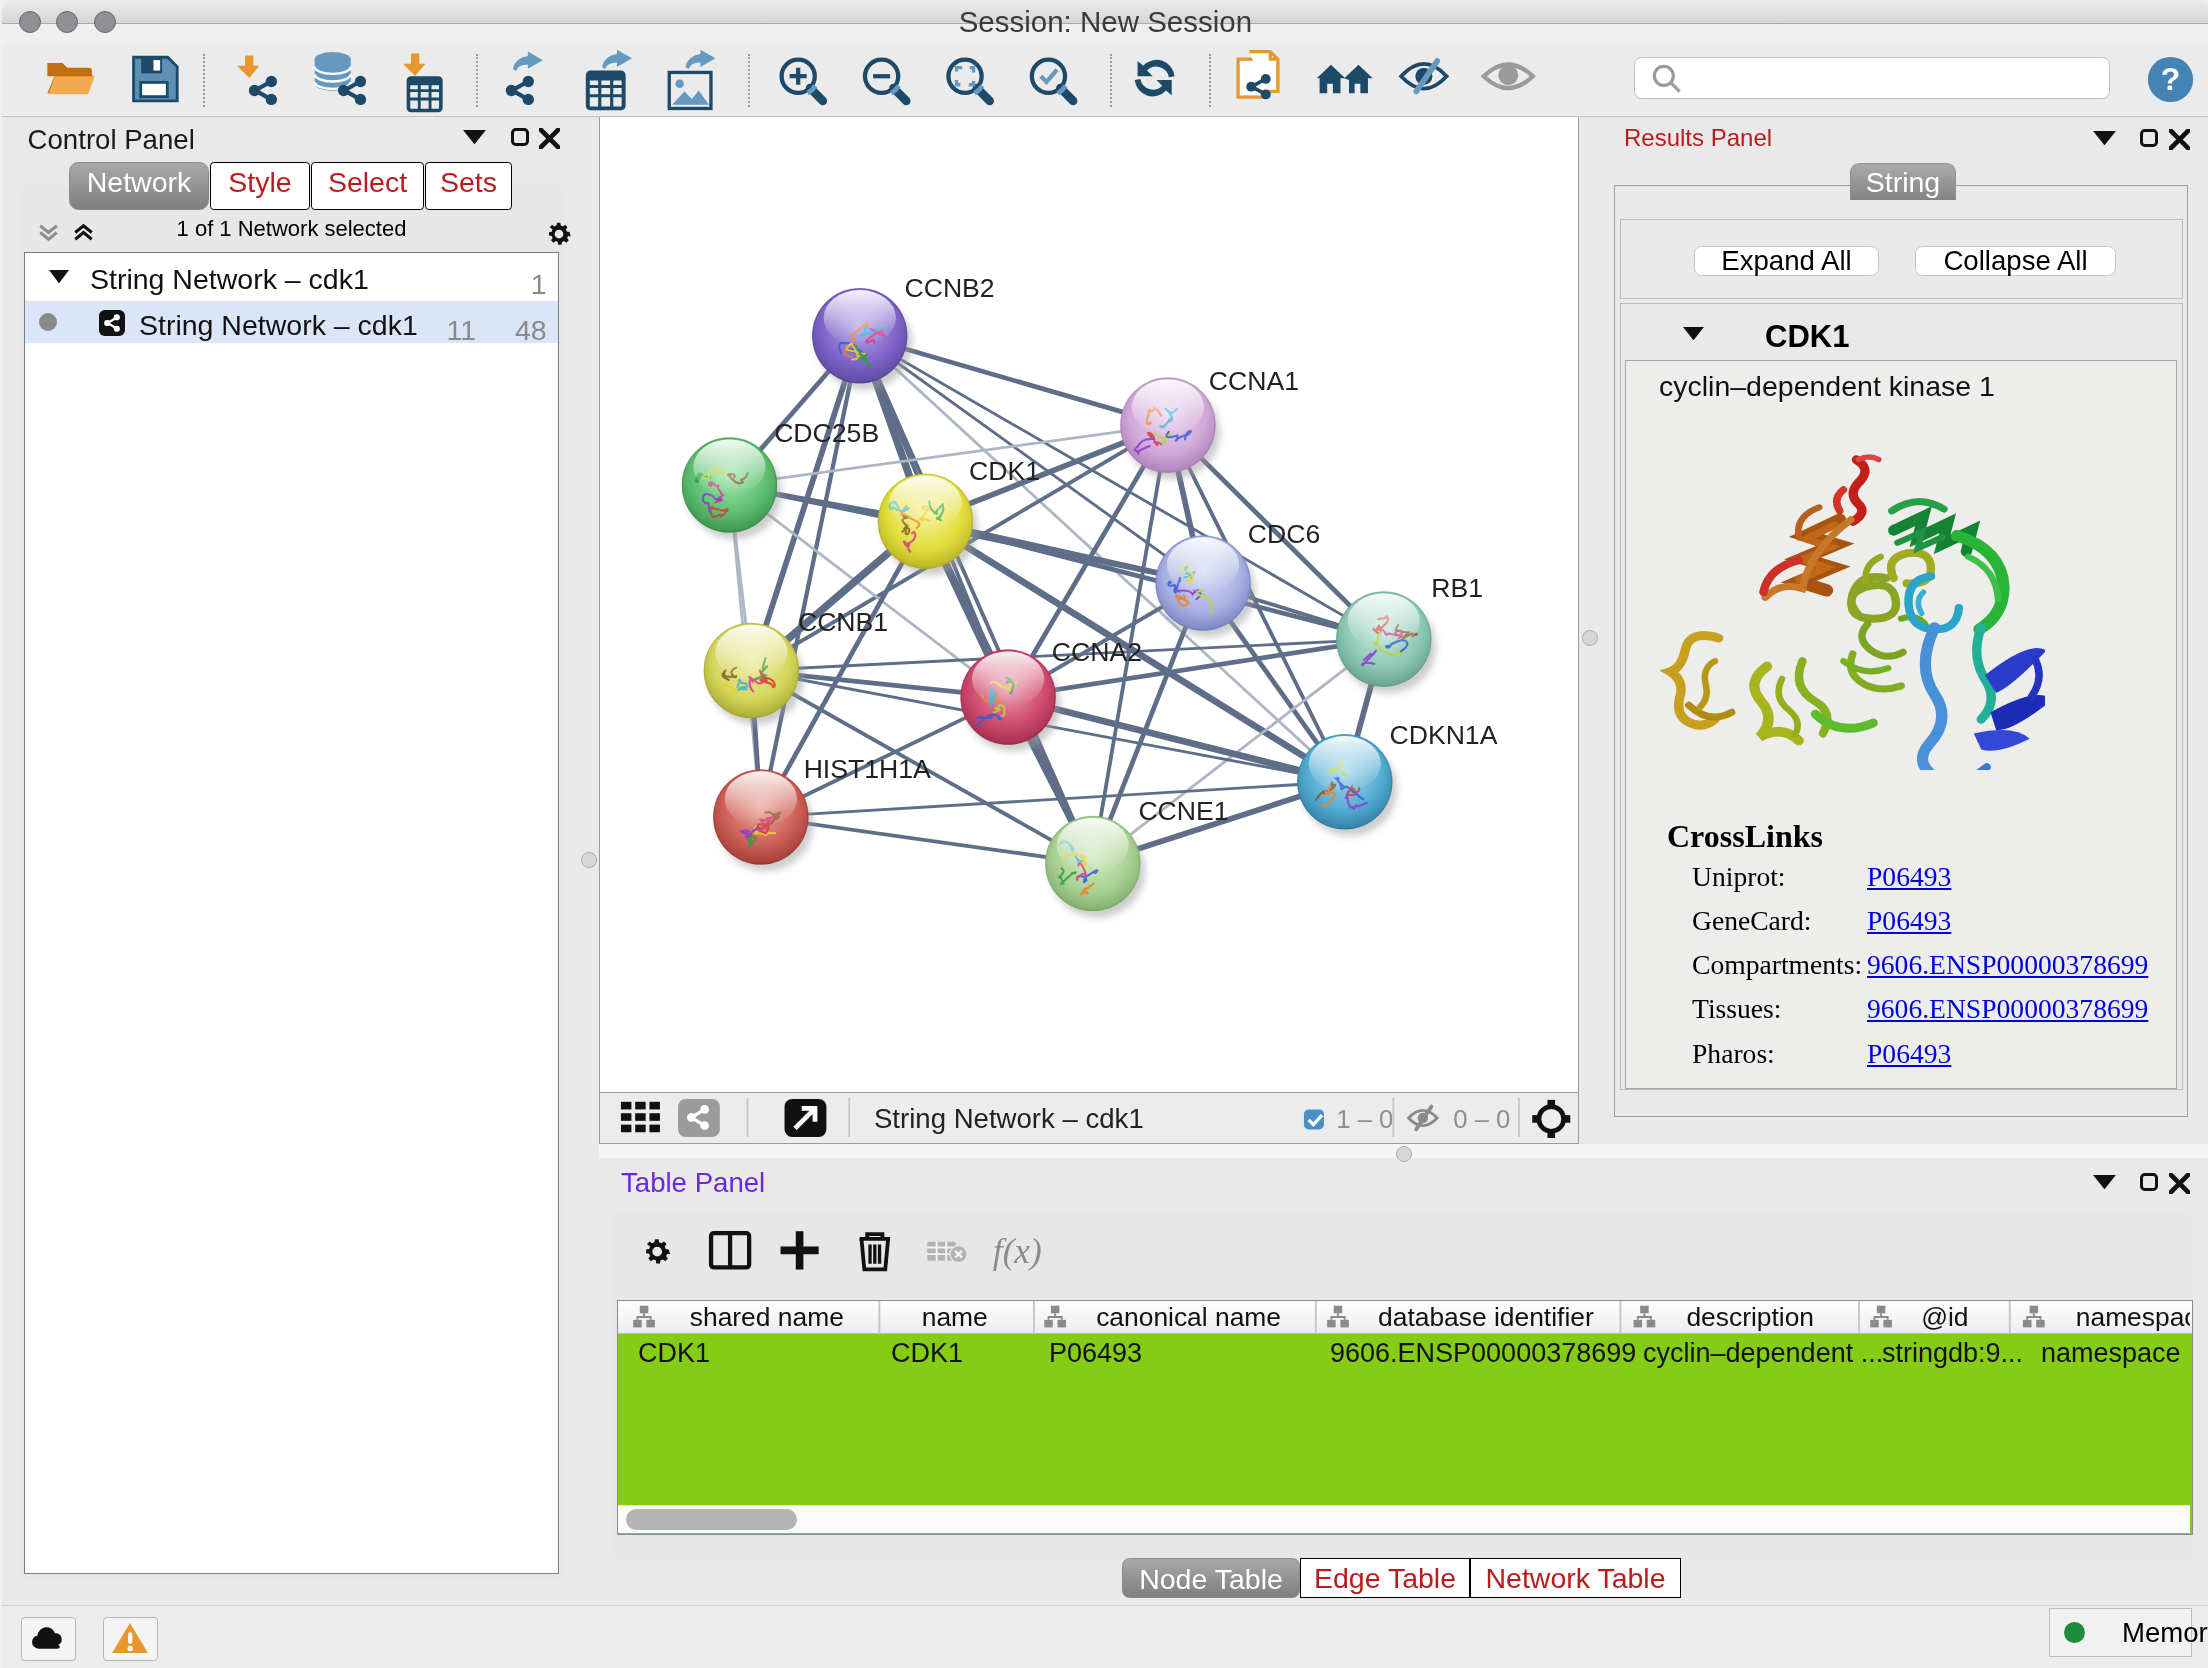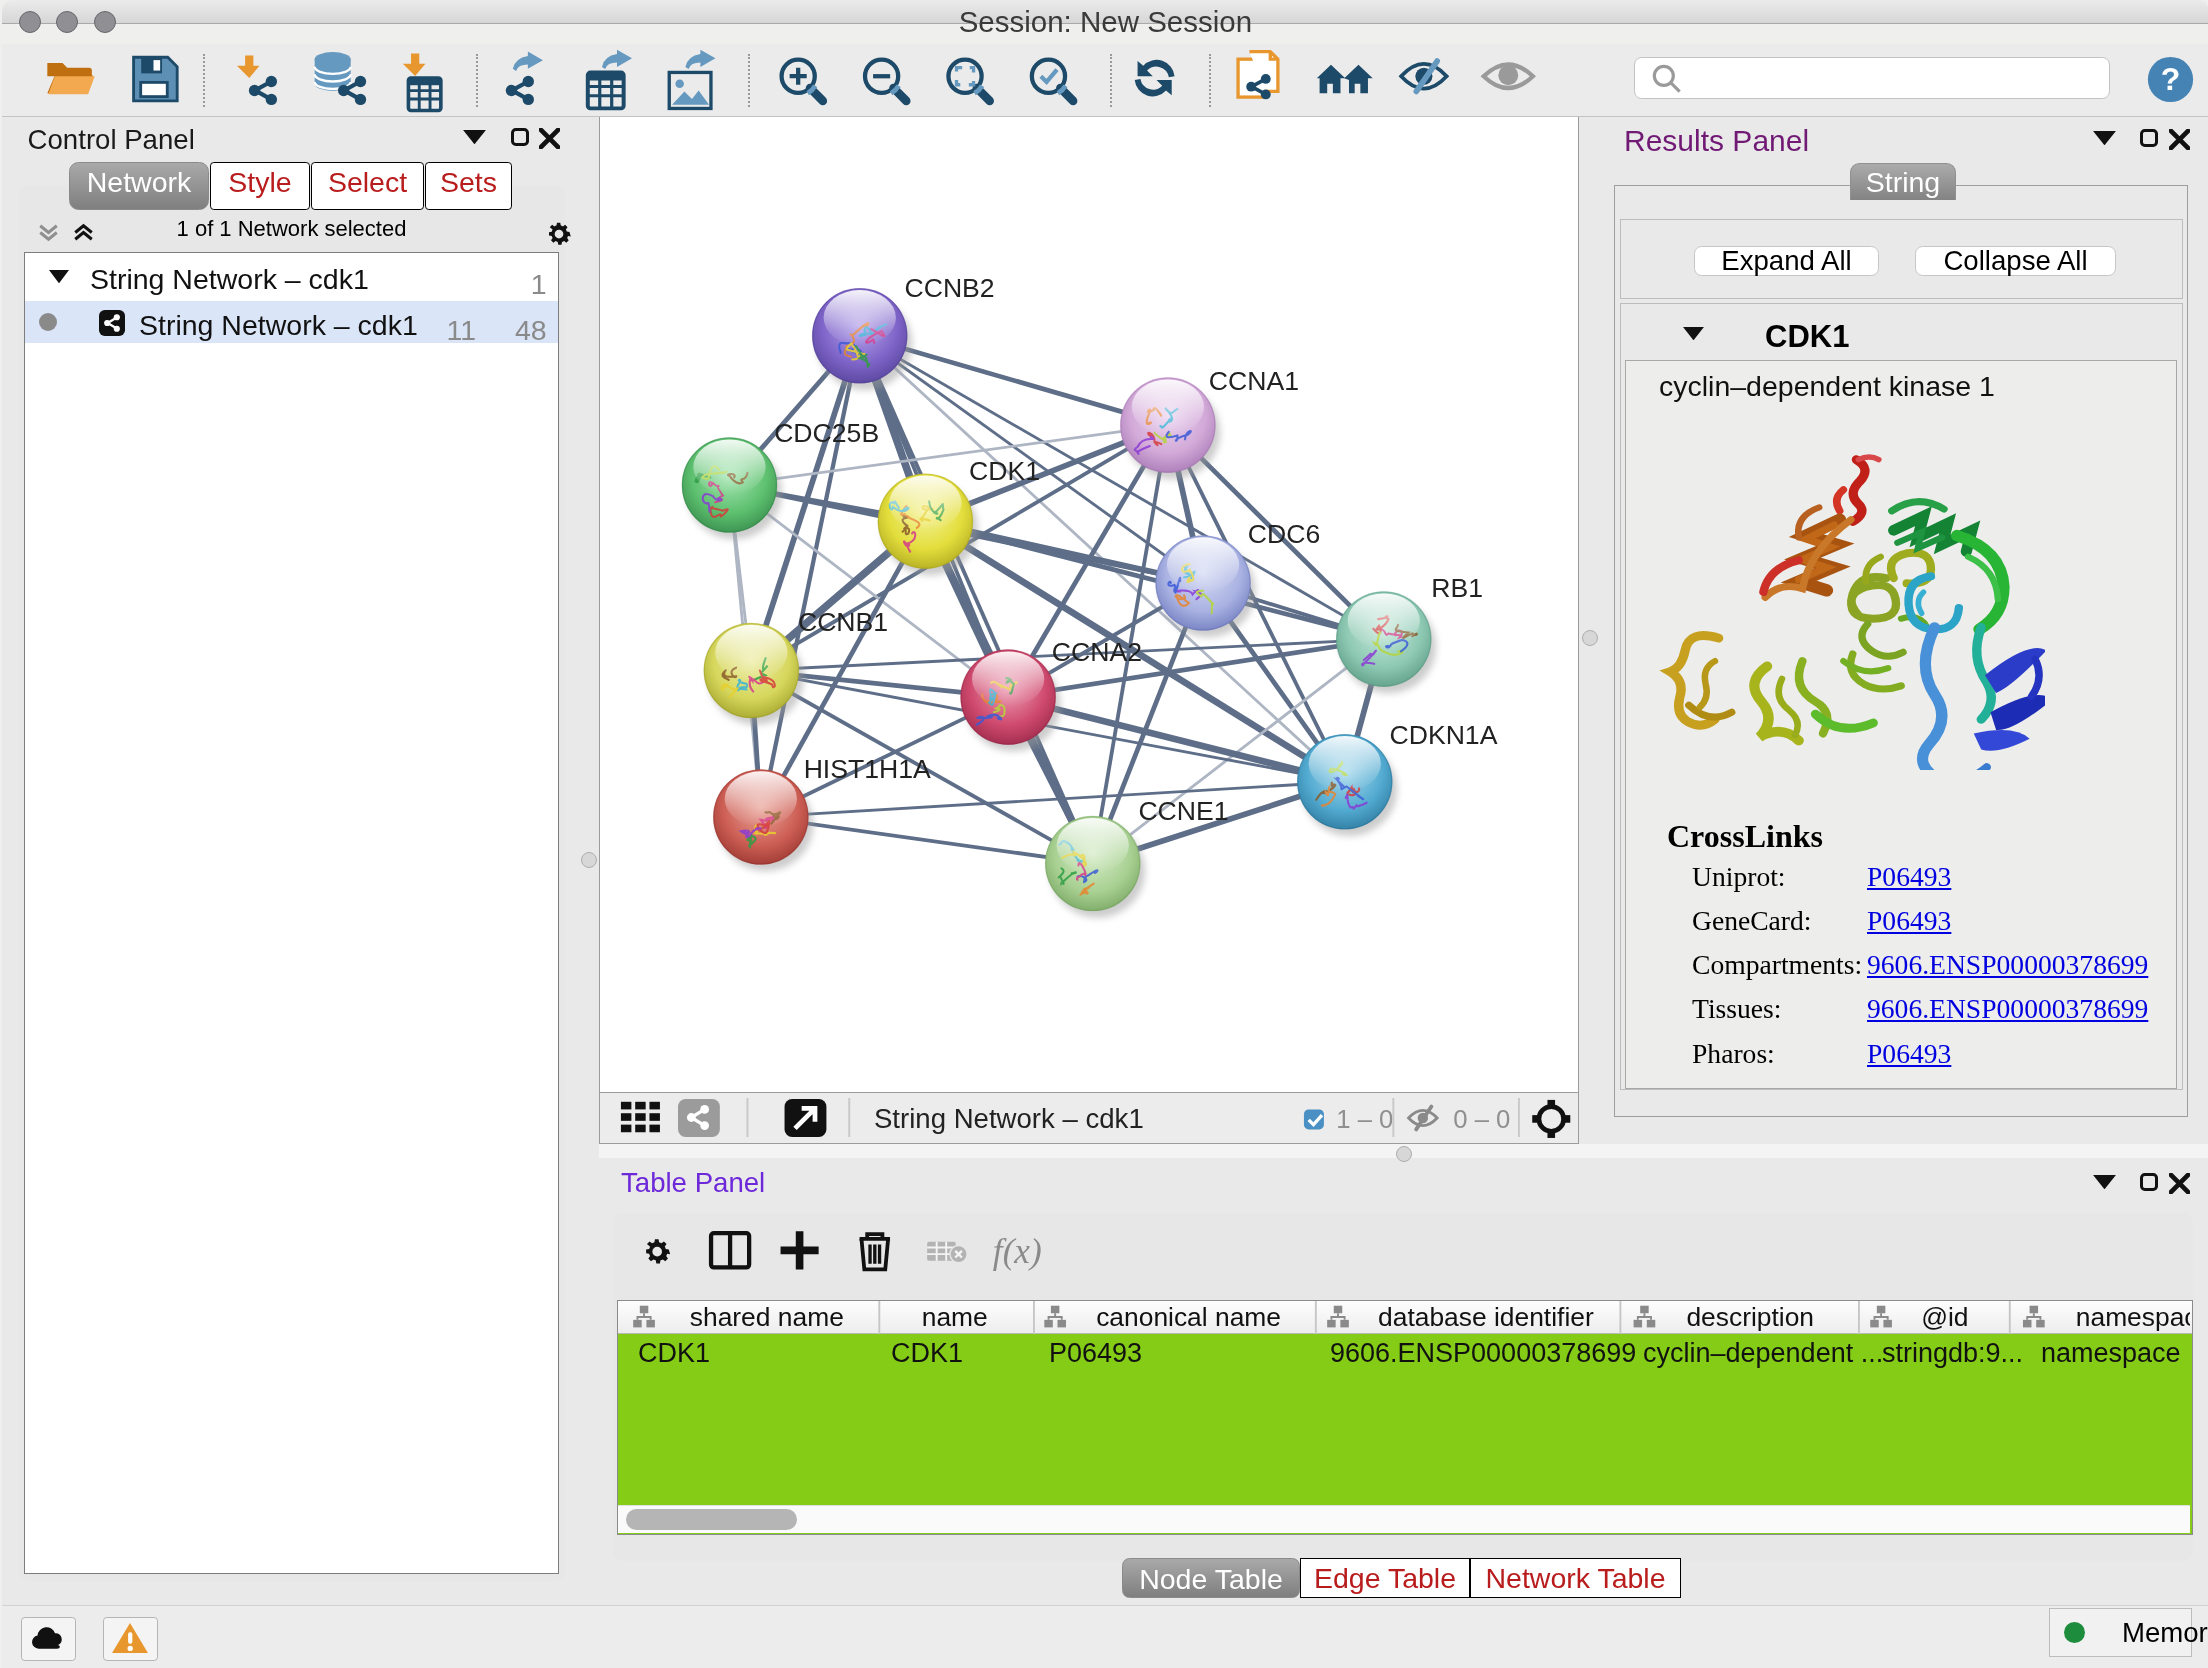--- a/index.html
+++ b/index.html
@@ -33,21 +33,21 @@
   background:#fff; border:1.9px solid #7c7c7c; }
 .trow { position:absolute; left:0; width:100%; height:42px; font-size:28.5px; color:#111; }
 .tnum { position:absolute; top:0; height:42px; line-height:42px; color:#8a8a8a; text-align:right; font-size:28.5px;}
 
 #canvas { position:absolute; left:599px; top:117px; width:980px; height:975px;
   background:#fff; border-left:1.9px solid #9b9b9b; border-right:1.9px solid #9b9b9b; }
 #nettoolbar { position:absolute; left:599px; top:1092px; width:980px; height:52px;
   background:#ececec; border:1.9px solid #9b9b9b; border-width:1.9px 1.9px 1.9px 1.9px; }
 #splitstrip { position:absolute; left:599px; top:1144px; width:1609px; height:14.3px; background:#f4f4f4; }
 
-#rp-title { position:absolute; left:1624px; top:124px; font-size:30px; color:#701a75; }
+#rp-title { position:absolute; left:1624px; top:124px; font-size:24px; color:#b91c1c; }
 #rp-stringtab { position:absolute; left:1850px; top:163px; width:106px; height:37px;
   background:linear-gradient(#ababab,#838383); border-radius:9.5px 9.5px 0 0;
   color:#fff; font-size:28.5px; text-align:center; line-height:37px; border:1px solid #909090; border-bottom:none; }
 #rp-outer { position:absolute; left:1614px; top:185px; width:574px; height:932px;
   background:#e9e9e9; border:1.9px solid #9e9e9e; }
 #rp-boxa { position:absolute; left:1620px; top:219px; width:563px; height:80px;
   background:#e9e9e9; border:1.9px solid #bdbdbd; }
 .rbtn { position:absolute; top:26px; height:30px; background:#fff; border:1.9px solid #c6c6c6;
   border-radius:7.6px; font-size:27.6px; text-align:center; line-height:27.6px; color:#000; }
 #rp-boxb { position:absolute; left:1620px; top:303px; width:563px; height:787px;

